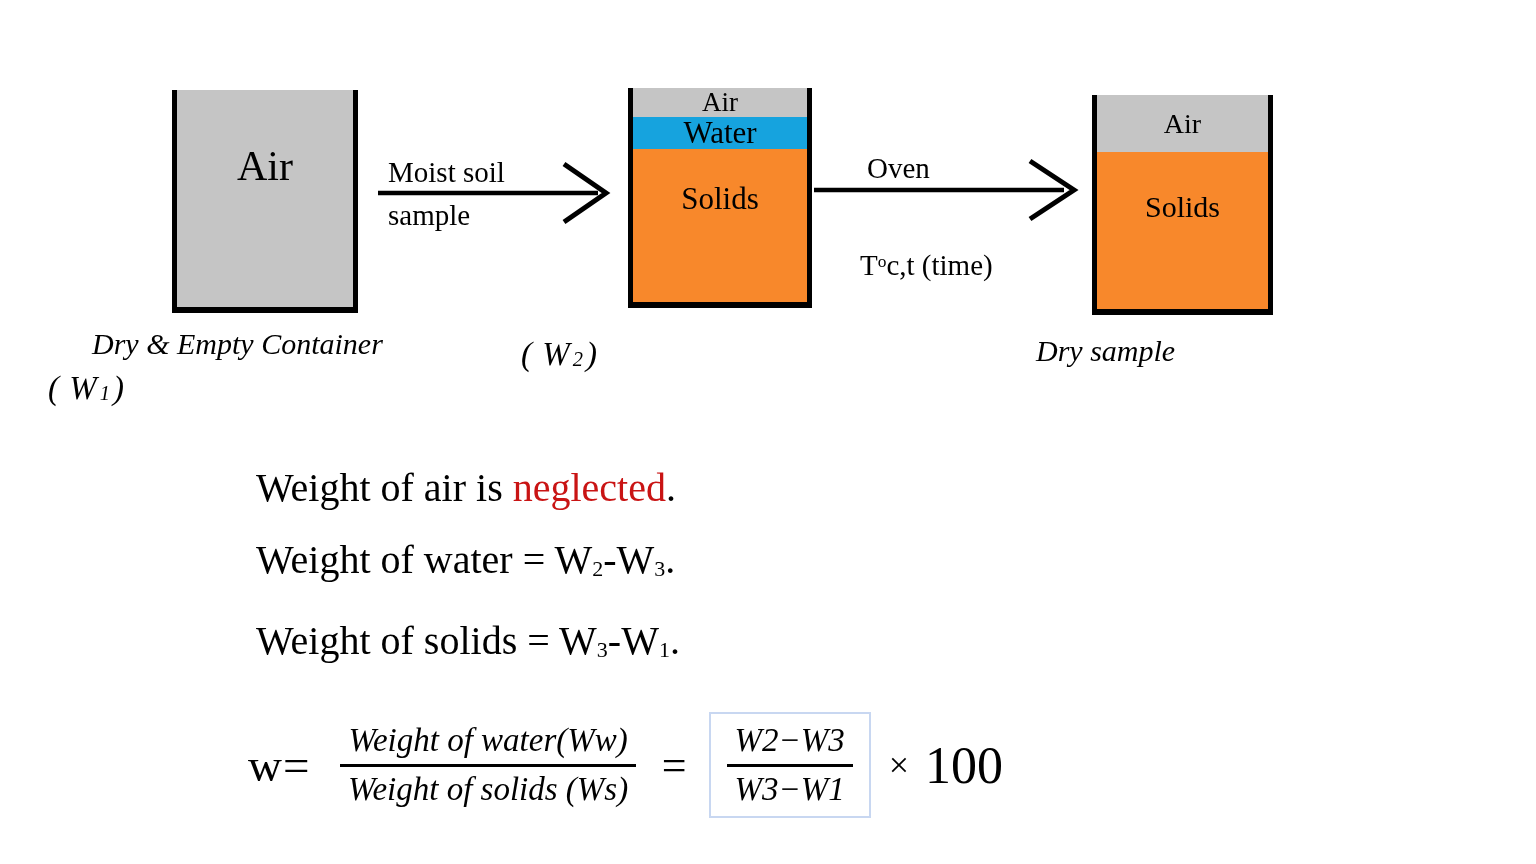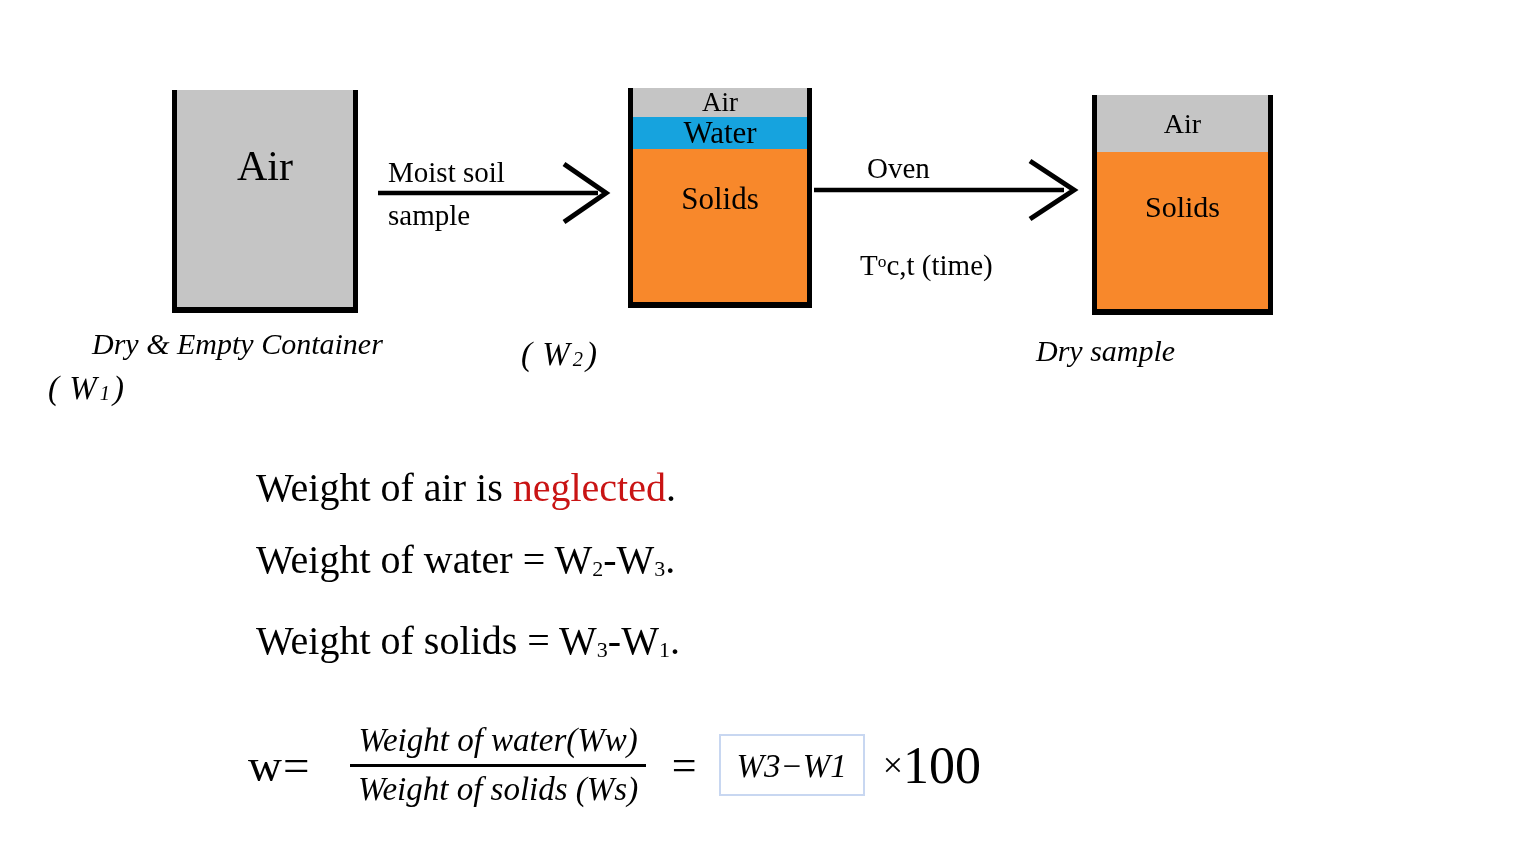--- a/index.html
+++ b/index.html
@@ -58,26 +58,26 @@
   .supo{font-size:0.60em;vertical-align:0.45em;}
   
   .notes{position:absolute;left:256px;top:452px;font-size:40px;line-height:72px;white-space:nowrap;}
   .subnum{font-size:0.55em;vertical-align:-0.12em;}
   
   .formula{position:absolute;left:248px;top:700px;height:130px;display:flex;align-items:center;}
   .f-lhs{font-size:47px;letter-spacing:1px;}
   .frac{display:inline-block;text-align:center;font-style:italic;font-size:33px;line-height:1.15;}
   .frac .num{display:block;border-bottom:3px solid #000;padding:0 8px 4px 8px;}
   .frac .den{display:block;padding-top:4px;}
-  .frac1{margin-left:40px;}
+  .frac1{margin-left:30px;}
   .f-eq{font-size:44px;margin-left:26px;}
   .fbox{margin-left:22px;border:2px solid #c8d7f1;background:#fff;padding:8px 16px;}
   .fbox .num{border-bottom-width:3px;}
   .f-times{margin-left:18px;font-size:36px;}
-  .f-hundred{margin-left:0;font-size:52px;}
+  .f-hundred{margin-left:16px;font-size:52px;}
 </style>
 </head>
 <body>
 
 <div class="canvas">
 
   <div class="vessel vessel1">
     <div class="band band-air1" style="background-color: rgb(197, 197, 197);">
       <span class="band-label">Air</span>
     </div>
@@ -136,20 +136,21 @@
 
   <div class="formula">
     <span class="f-lhs">w=</span>
     <span class="frac frac1">
       <span class="num">Weight of water(Ww)</span>
       <span class="den">Weight of solids (Ws)</span>
     </span>
     <span class="f-eq">=</span>
     <span class="fbox" style="border-color: rgb(200, 215, 241);">
       <span class="frac">
+        <span class="num">W2−W3</span>
         <span class="den">W3−W1</span>
       </span>
     </span>
     <span class="f-times">×</span>
     <span class="f-hundred">100</span>
   </div>
 
 </div>
 
 </body></html>

